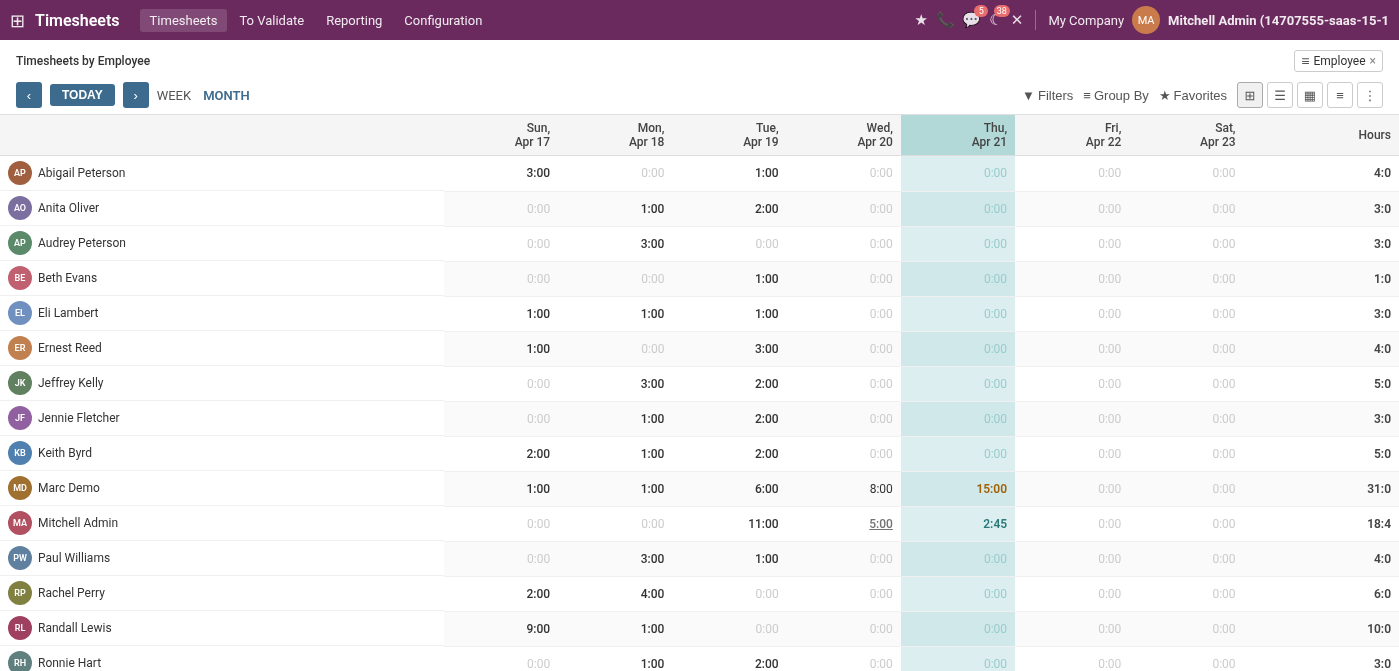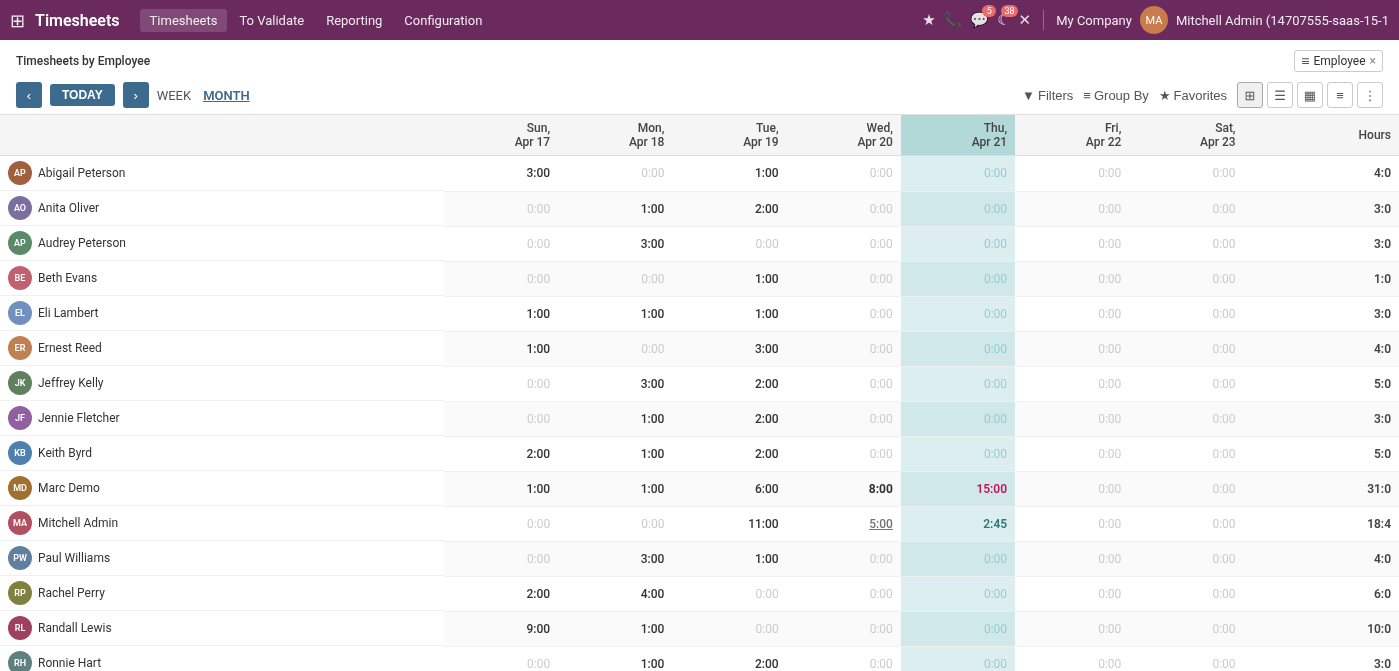--- a/index.html
+++ b/index.html
@@ -19,21 +19,21 @@
     .topnav-app-name { font-size: 16px; font-weight: 600; margin-right: 16px; }
     .topnav-menu { display: flex; gap: 2px; }
     .topnav-menu-item { padding: 4px 10px; border-radius: 3px; cursor: pointer; font-size: 13px; color: rgba(255,255,255,0.9); }
     .topnav-menu-item:hover, .topnav-menu-item.active { background: rgba(255,255,255,0.15); }
     .topnav-right { margin-left: auto; display: flex; align-items: center; gap: 8px; }
     .topnav-icon-btn { color: rgba(255,255,255,0.85); cursor: pointer; font-size: 15px; position: relative; }
     .topnav-badge { position: absolute; top: -6px; right: -7px; background: #e86c6c; color: #fff; border-radius: 8px; font-size: 9px; padding: 1px 3px; min-width: 14px; text-align: center; }
     .topnav-divider { width: 1px; height: 20px; background: rgba(255,255,255,0.3); margin: 0 4px; }
     .topnav-company { color: rgba(255,255,255,0.9); font-size: 13px; }
     .topnav-avatar { width: 28px; height: 28px; border-radius: 50%; background: #c97b4b; display: flex; align-items: center; justify-content: center; color: #fff; font-size: 11px; overflow: hidden; }
-    .topnav-username { color: rgba(255,255,255,0.9); font-size: 13px; }
+    .topnav-username { color: rgba(255,255,255,0.9); font-size: 13px; font-weight: bold; }
 
     
     .page-header {
       display: flex;
       align-items: center;
       padding: 10px 16px 6px;
       gap: 10px;
     }
     .page-title { font-size: 12px; font-weight: 500; color: #333; }
     .filter-tag-area { margin-left: auto; display: flex; align-items: center; gap: 6px; }
@@ -56,21 +56,21 @@
       gap: 8px;
       border-bottom: 1px solid #e0e0e0;
     }
     .btn-nav {
       background: #3d6b8e; border: none; color: #fff; width: 26px; height: 26px; border-radius: 3px; cursor: pointer; font-size: 13px; display: flex; align-items: center; justify-content: center;
     }
     .btn-today {
       background: #3d6b8e; border: none; color: #fff; padding: 4px 12px; border-radius: 3px; cursor: pointer; font-size: 12px; font-weight: 600;
     }
     .period-label { font-size: 13px; color: #555; margin-right: 4px; }
-    .period-label.active { color: #3d6b8e; font-weight: 600; text-decoration: underline; }
+    .period-label.active { color: #3d6b8e; font-weight: 600; }
     .toolbar-right { margin-left: auto; display: flex; align-items: center; gap: 10px; }
     .toolbar-filter-btn { background: none; border: none; cursor: pointer; font-size: 13px; color: #555; display: flex; align-items: center; gap: 3px; }
     .view-icons { display: flex; gap: 4px; }
     .view-icon-btn { background: none; border: 1px solid #ccc; border-radius: 3px; width: 26px; height: 26px; cursor: pointer; display: flex; align-items: center; justify-content: center; color: #555; font-size: 13px; }
     .view-icon-btn.active { background: #f0f0f0; border-color: #aaa; }
 
     
     .timesheet-table { width: 100%; border-collapse: collapse; font-size: 12px; }
     .timesheet-table th {
       background: #f5f5f5; border-bottom: 1px solid #ddd; padding: 6px 8px; text-align: right; font-weight: 500; color: #444; white-space: nowrap;
@@ -318,22 +318,22 @@
           <td class="hours-col">5:0</td>
         </tr>
         <tr>
           <td class="col-name">
             <div class="avatar-circle av10">MD</div>
             <span>Marc Demo</span>
           </td>
           <td style="color: rgb(51, 51, 51); font-weight: 500;">1:00</td>
           <td style="color: rgb(51, 51, 51); font-weight: 500;">1:00</td>
           <td style="color: rgb(51, 51, 51); font-weight: 500;">6:00</td>
-          <td style="color: rgb(51, 51, 51); font-weight: 700;">8:00</td>
-          <td class="col-today today-nonzero" style="color: #be185d; font-weight: 600;">15:00</td>
+          <td style="color: rgb(51, 51, 51); font-weight: 400;">8:00</td>
+          <td class="col-today today-nonzero" style="color: #a16207; font-weight: 600;">15:00</td>
           <td style="color: rgb(204, 204, 204);">0:00</td>
           <td style="color: rgb(204, 204, 204);">0:00</td>
           <td class="hours-col">31:0</td>
         </tr>
         <tr>
           <td class="col-name">
             <div class="avatar-circle av11">MA</div>
             <span>Mitchell Admin</span>
           </td>
           <td style="color: rgb(204, 204, 204);">0:00</td>

